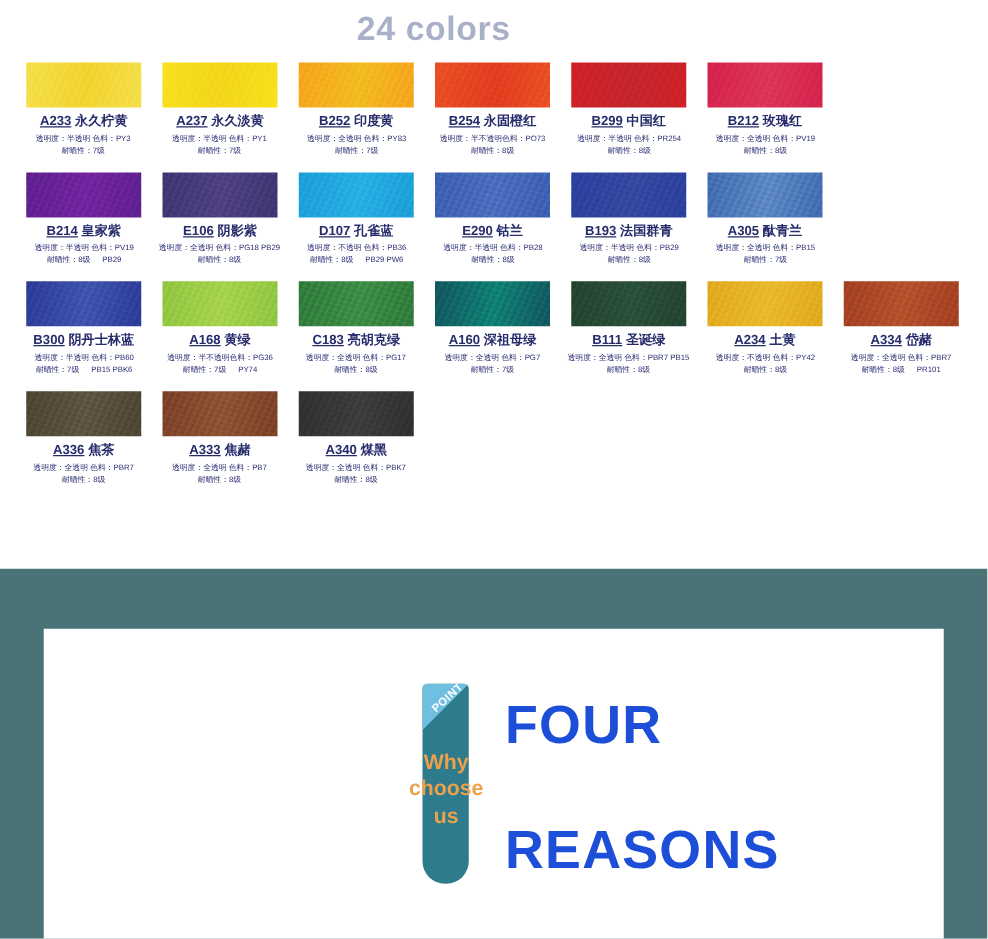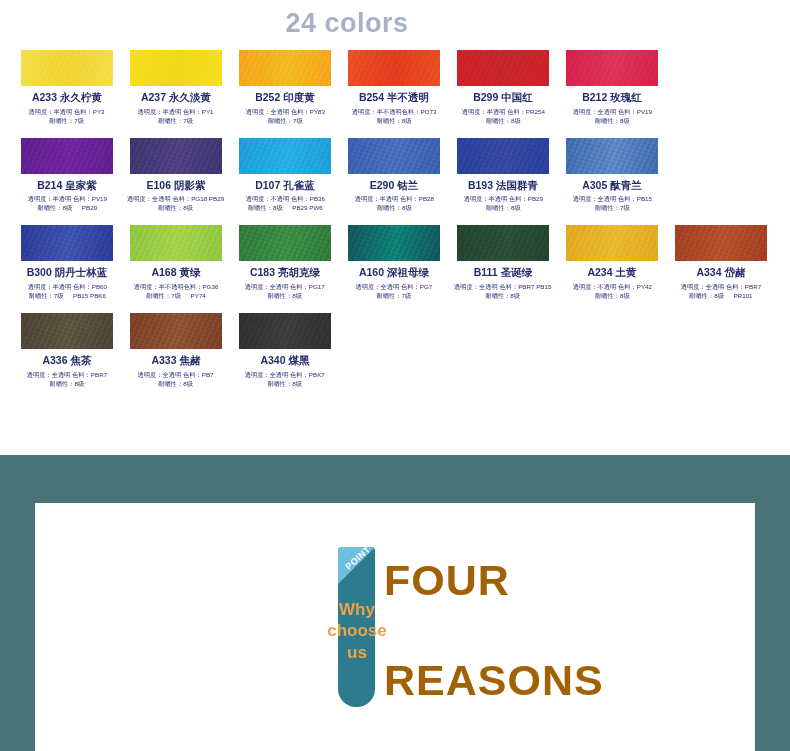--- a/index.html
+++ b/index.html
@@ -69,21 +69,21 @@
 
   .swatch-name {
     margin-top: 6px;
     font-size: 10.5px;
     font-weight: bold;
     color: #262b6b;
     white-space: nowrap;
     text-align: center;
     line-height: 1.1;
   }
-  .swatch-name .code { margin-right: 3px; }
+  .swatch-name .code { margin-right: 3px; text-decoration: underline; }
 
   .swatch-meta {
     margin-top: 3px;
     font-size: 6.5px;
     color: #2b2f74;
     line-height: 1.55;
     text-align: center;
     white-space: nowrap;
     transform: scale(0.96);
     transform-origin: top center;
@@ -159,24 +159,24 @@
     width: 86px;
     text-align: center;
     font-size: 17px;
     font-weight: bold;
     color: #eda14a;
     line-height: 1.25;
   }
 
   .four-word, .reasons-word {
     position: absolute;
-    left: 84px;
+    left: 104px;
     font-size: 43px;
     font-weight: bold;
-    color: #a16207;
+    color: #1d4ed8;
     letter-spacing: 1px;
     line-height: 1;
   }
   .four-word { top: 28px; }
   .reasons-word { top: 128px; }
 </style>
 </head>
 <body>
 
 <div class="title-wrap">
@@ -203,21 +203,21 @@
         <div class="swatch-chip" style="background:linear-gradient(100deg,#f6a31c 0%,#f2bb1f 52%,#f6a31c 100%)">
           <div class="grain"></div>
         </div>
         <div class="swatch-name"><span class="code">B252</span><span>印度黄</span></div>
         <div class="swatch-meta"><span>透明度：全透明 色料：PY83</span><span class="line2"><span>耐晒性：7级</span></span></div>
       </div>
       <div class="swatch-cell">
         <div class="swatch-chip" style="background:linear-gradient(100deg,#ea5024 0%,#e23c1f 52%,#ea5024 100%)">
           <div class="grain"></div>
         </div>
-        <div class="swatch-name"><span class="code">B254</span><span>半不透明</span></div>
+        <div class="swatch-name"><span class="code">B254</span><span>永固橙红</span></div>
         <div class="swatch-meta"><span>透明度：半不透明色料：PO73</span><span class="line2"><span>耐晒性：8级</span></span></div>
       </div>
       <div class="swatch-cell">
         <div class="swatch-chip" style="background:linear-gradient(100deg,#cf2027 0%,#c4252c 52%,#cf2027 100%)">
           <div class="grain"></div>
         </div>
         <div class="swatch-name"><span class="code">B299</span><span>中国红</span></div>
         <div class="swatch-meta"><span>透明度：半透明   色料：PR254</span><span class="line2"><span>耐晒性：8级</span></span></div>
       </div>
       <div class="swatch-cell">

